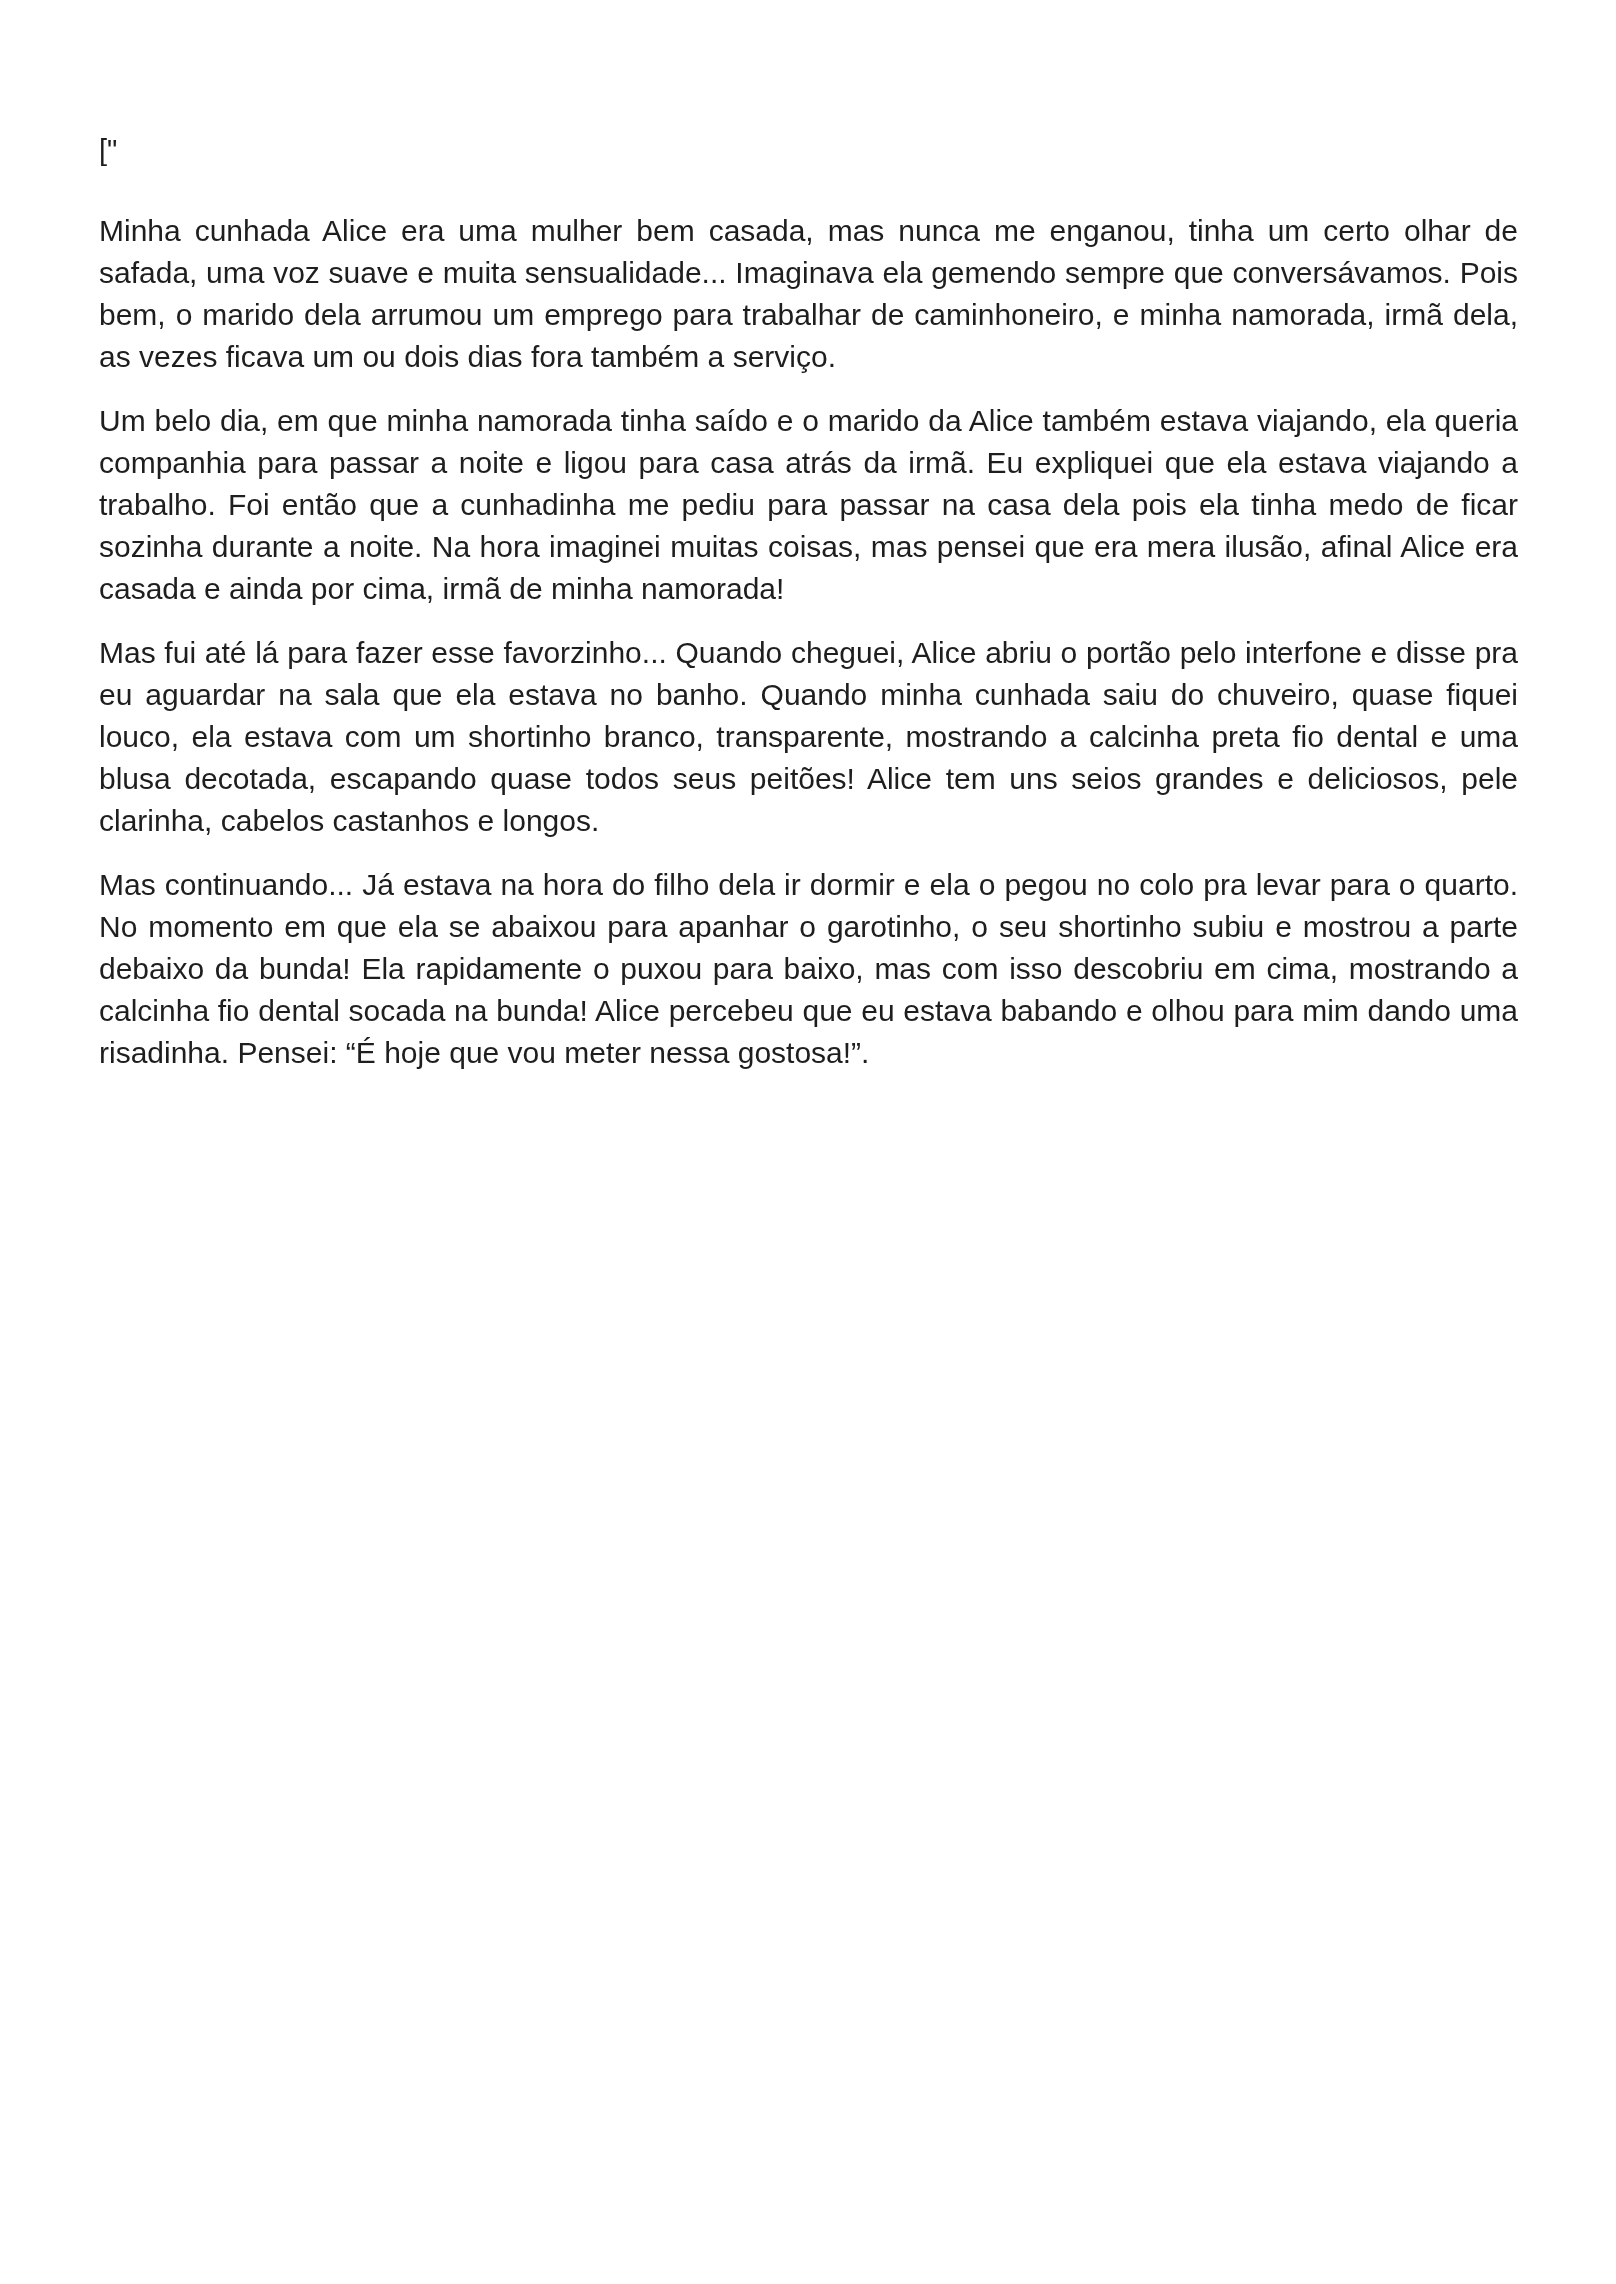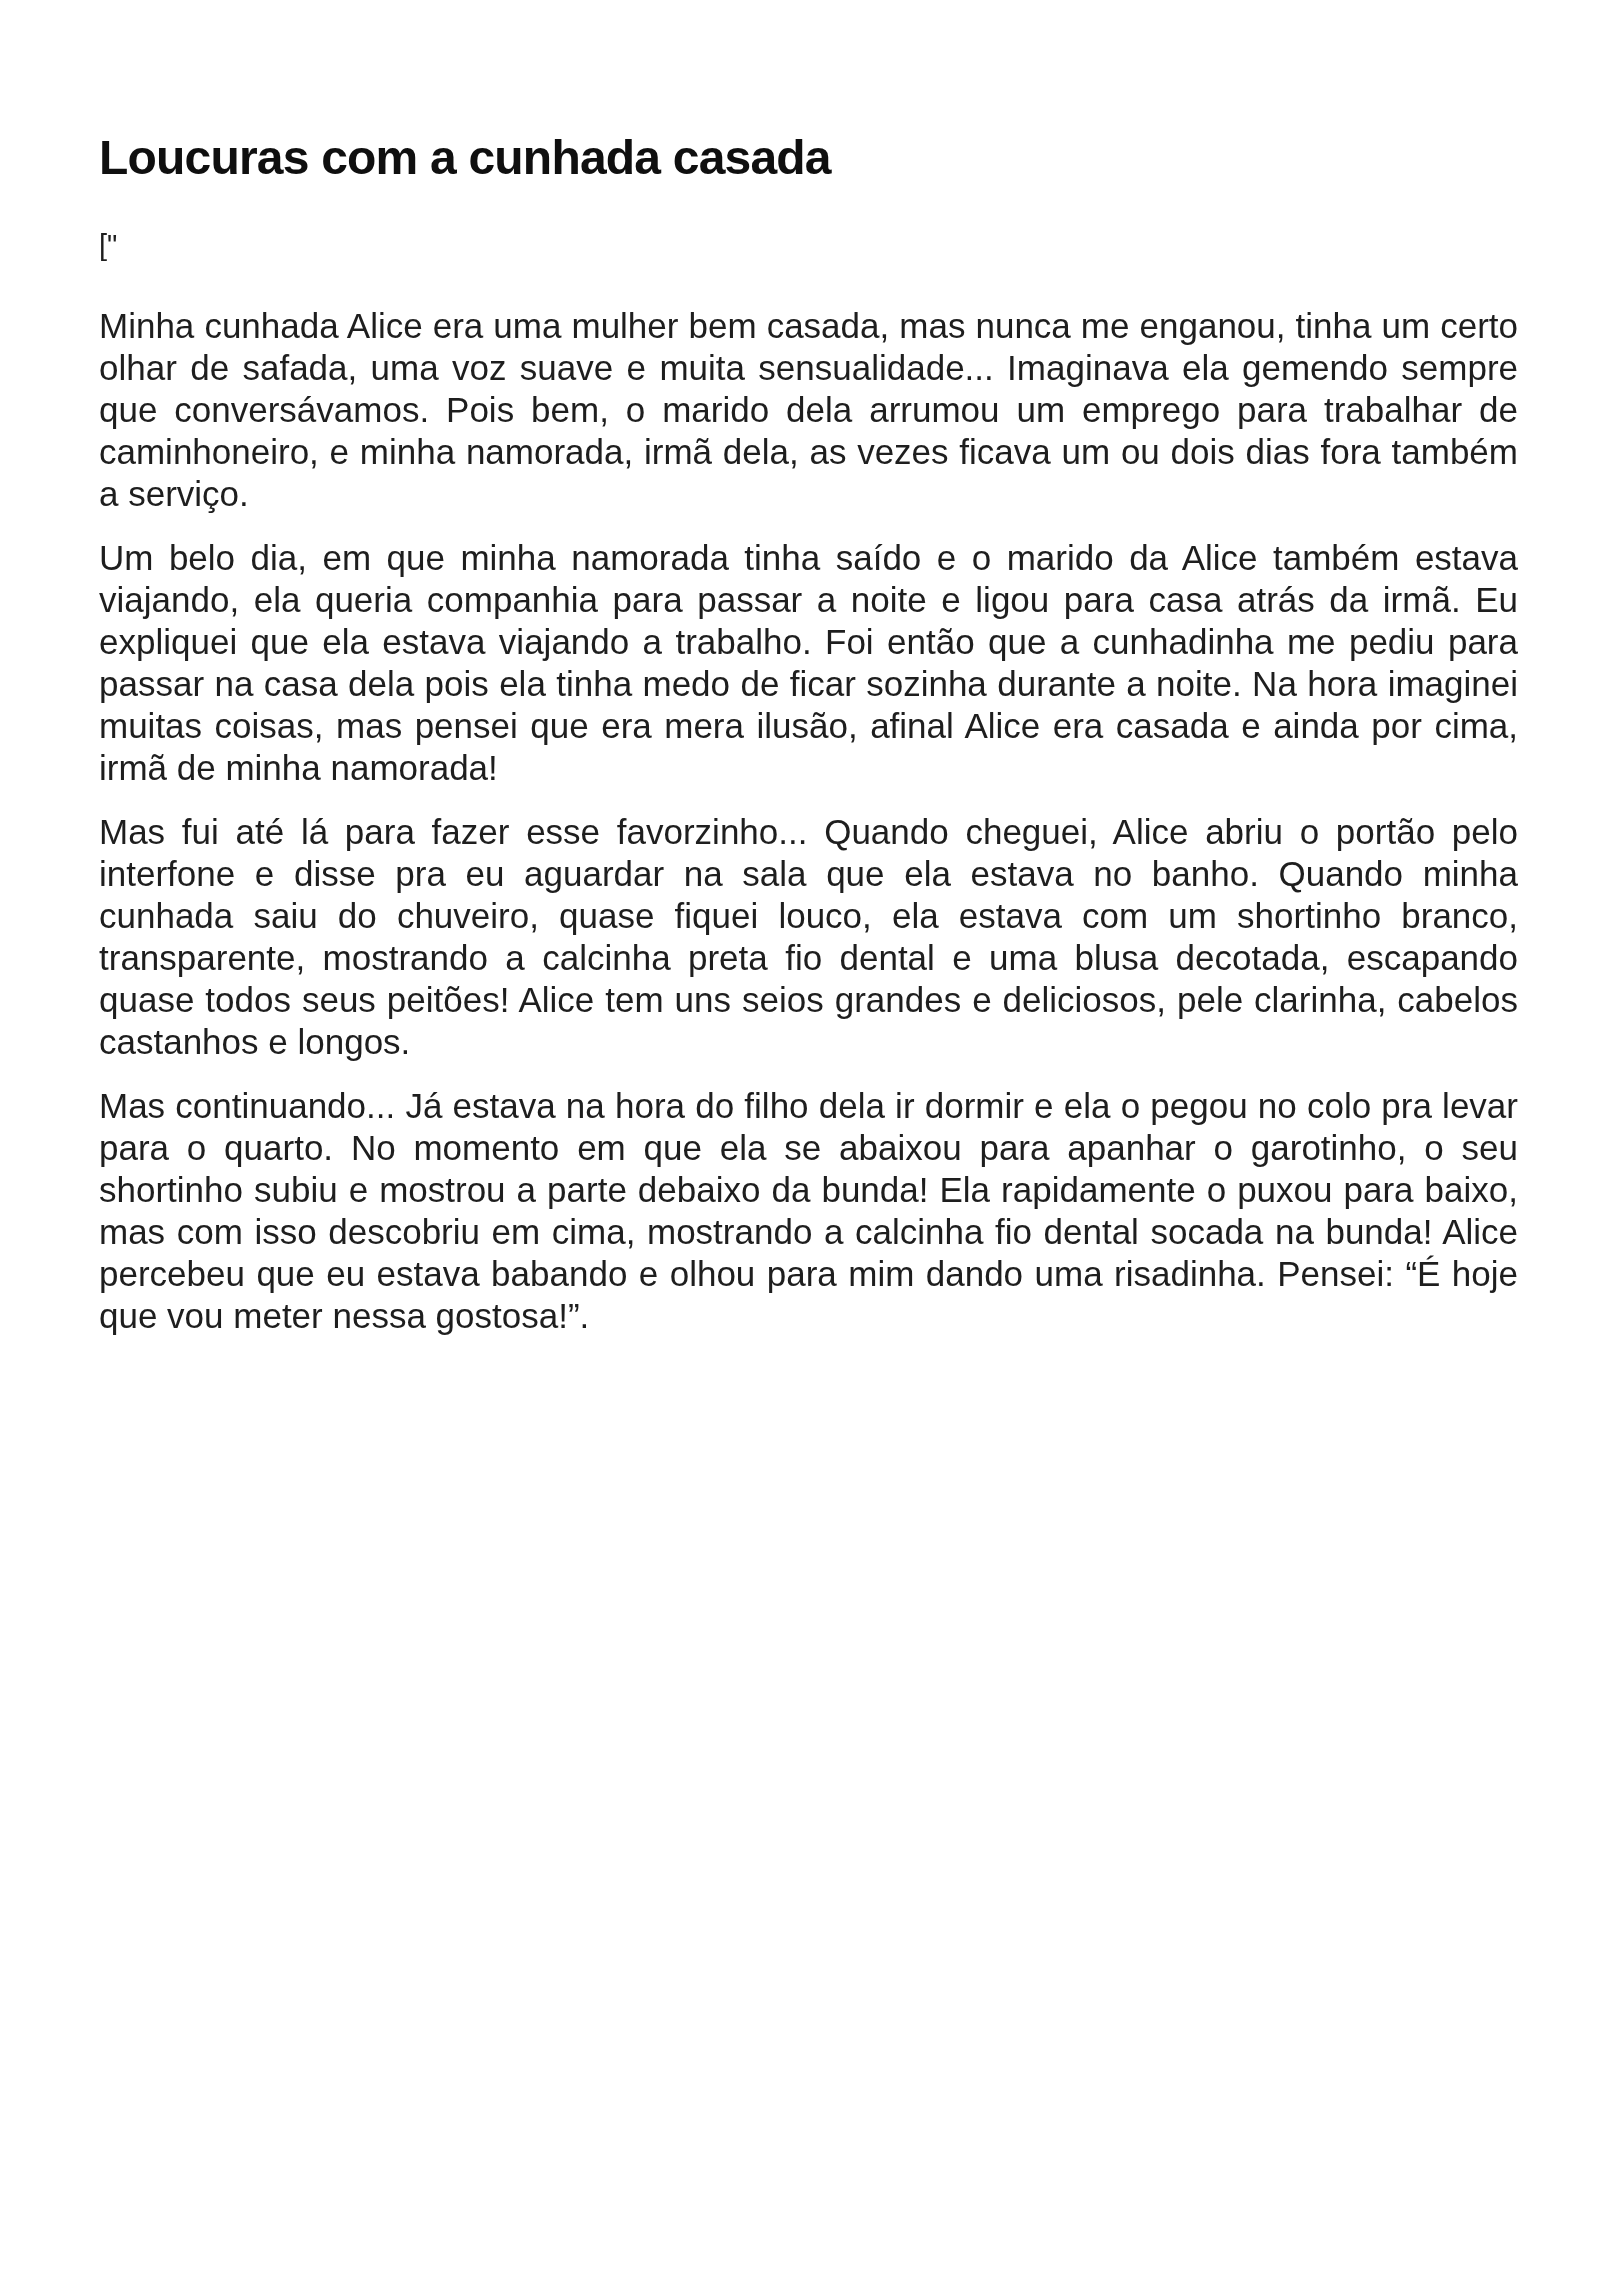--- a/index.html
+++ b/index.html
@@ -28,33 +28,32 @@
     color: #0f0f0f;
     margin: 0 0 37px 0;
   }
   .marker {
     font-size: 29px;
     line-height: 42px;
     margin: 0 0 39px 0;
     color: #1e1e1e;
   }
   .body-par {
-    font-size: 35px;
+    font-size: 30px;
     line-height: 42px;
     margin: 18px 0 22px 0;
     text-align: justify;
     text-justify: inter-word;
     color: #1e1e1e;
   }
 </style>
 </head>
 <body>
 
 <main class="page">
-  <h1 class="page-title">Loucuras com a cunhada casada</h1>
 
   <p class="marker">["</p>
 
   <p class="body-par">Minha cunhada Alice era uma mulher bem casada, mas nunca me enganou, tinha um certo olhar de safada, uma voz suave e muita sensualidade... Imaginava ela gemendo sempre que conversávamos. Pois bem, o marido dela arrumou um emprego para trabalhar de caminhoneiro, e minha namorada, irmã dela, as vezes ficava um ou dois dias fora também a serviço.</p>
 
   <p class="body-par">Um belo dia, em que minha namorada tinha saído e o marido da Alice também estava viajando, ela queria companhia para passar a noite e ligou para casa atrás da irmã. Eu expliquei que ela estava viajando a trabalho. Foi então que a cunhadinha me pediu para passar na casa dela pois ela tinha medo de ficar sozinha durante a noite. Na hora imaginei muitas coisas, mas pensei que era mera ilusão, afinal Alice era casada e ainda por cima, irmã de minha namorada!</p>
 
   <p class="body-par">Mas fui até lá para fazer esse favorzinho... Quando cheguei, Alice abriu o portão pelo interfone e disse pra eu aguardar na sala que ela estava no banho. Quando minha cunhada saiu do chuveiro, quase fiquei louco, ela estava com um shortinho branco, transparente, mostrando a calcinha preta fio dental e uma blusa decotada, escapando quase todos seus peitões! Alice tem uns seios grandes e deliciosos, pele clarinha, cabelos castanhos e longos.</p>
 
   <p class="body-par">Mas continuando... Já estava na hora do filho dela ir dormir e ela o pegou no colo pra levar para o quarto. No momento em que ela se abaixou para apanhar o garotinho, o seu shortinho subiu e mostrou a parte debaixo da bunda! Ela rapidamente o puxou para baixo, mas com isso descobriu em cima, mostrando a calcinha fio dental socada na bunda! Alice percebeu que eu estava babando e olhou para mim dando uma risadinha. Pensei: “É hoje que vou meter nessa gostosa!”.</p>

